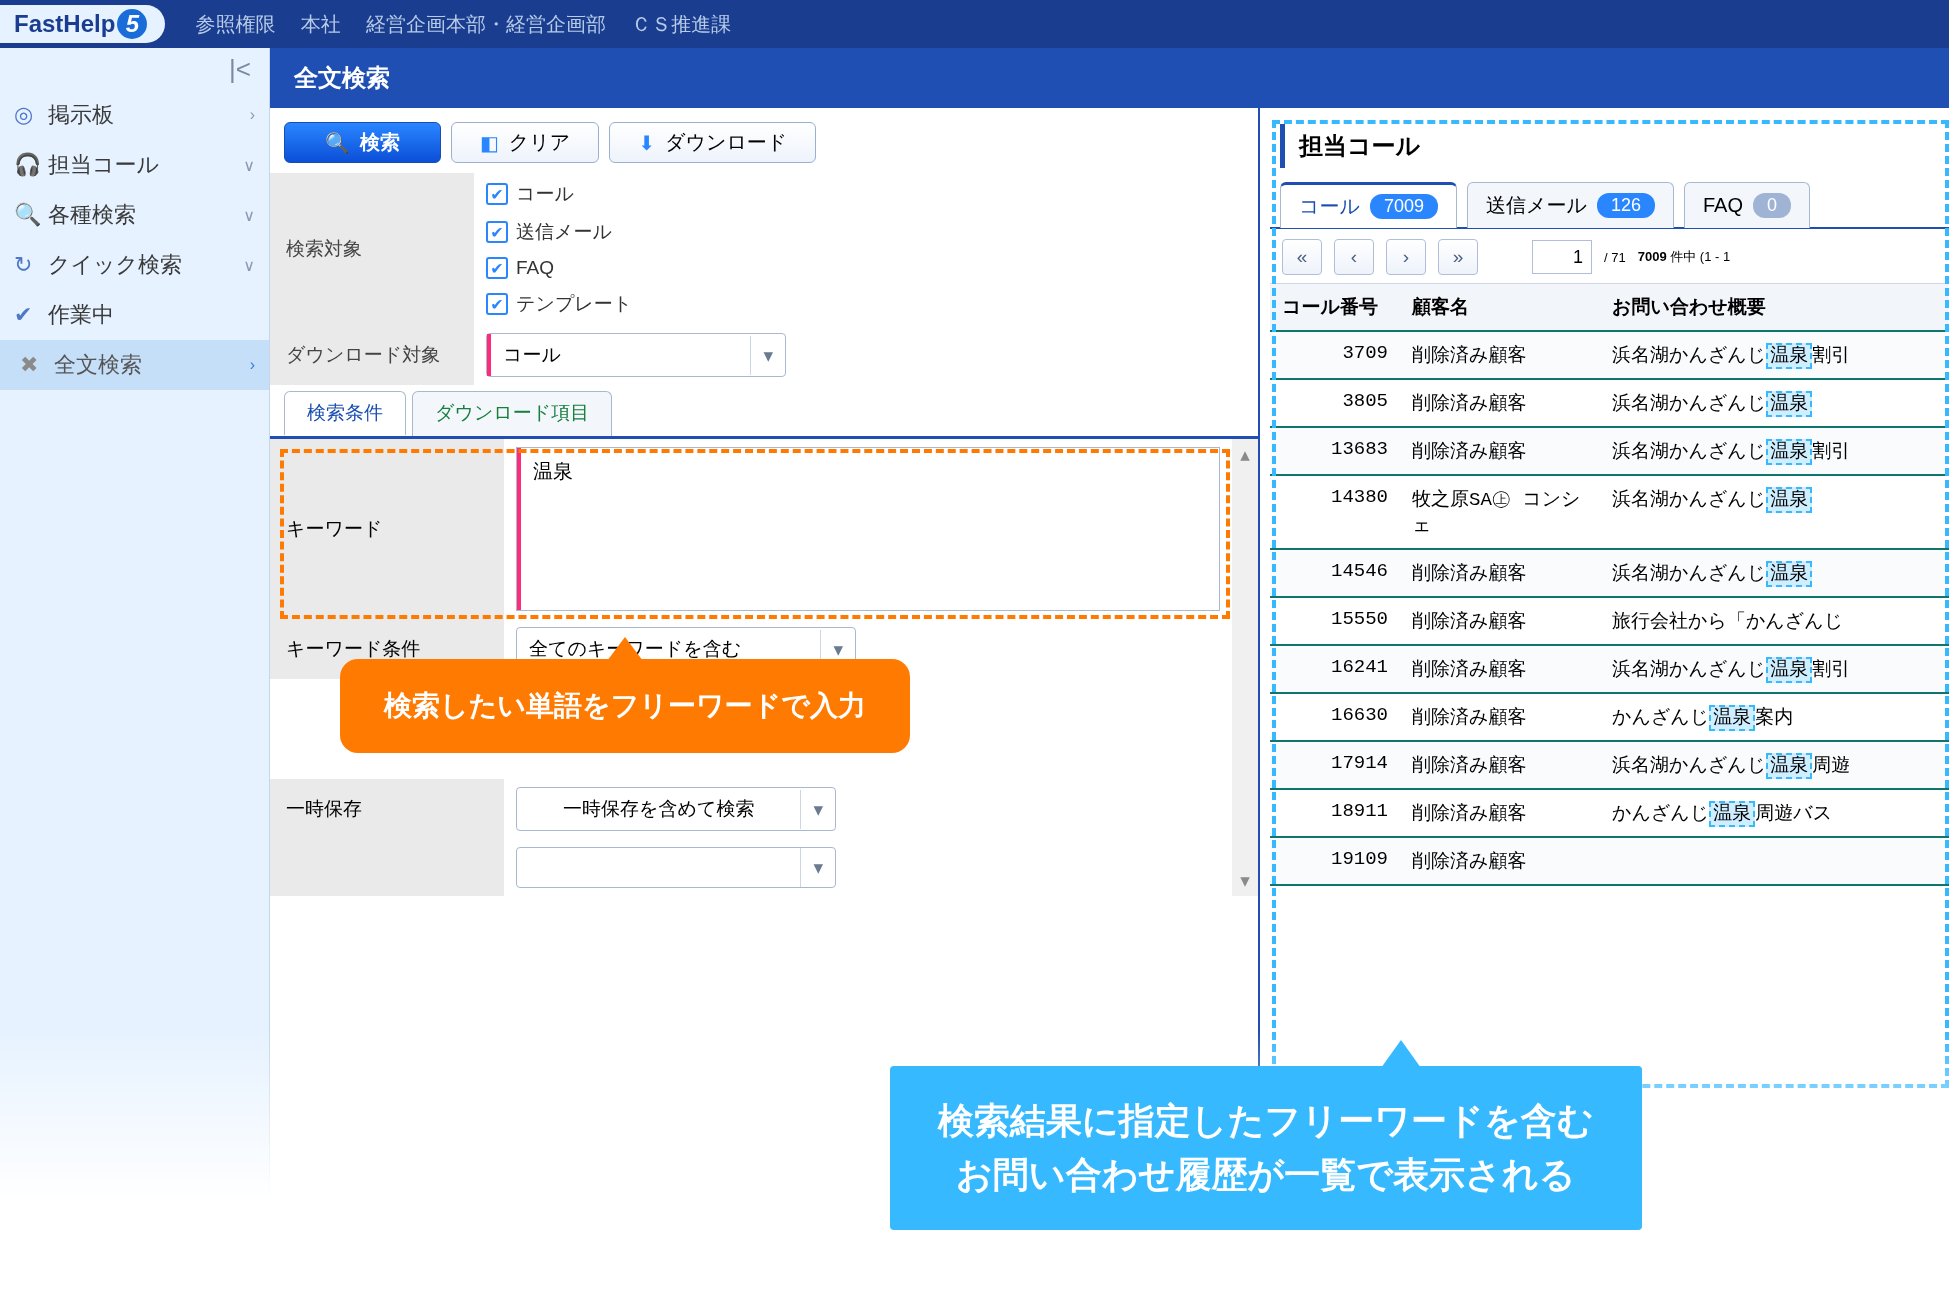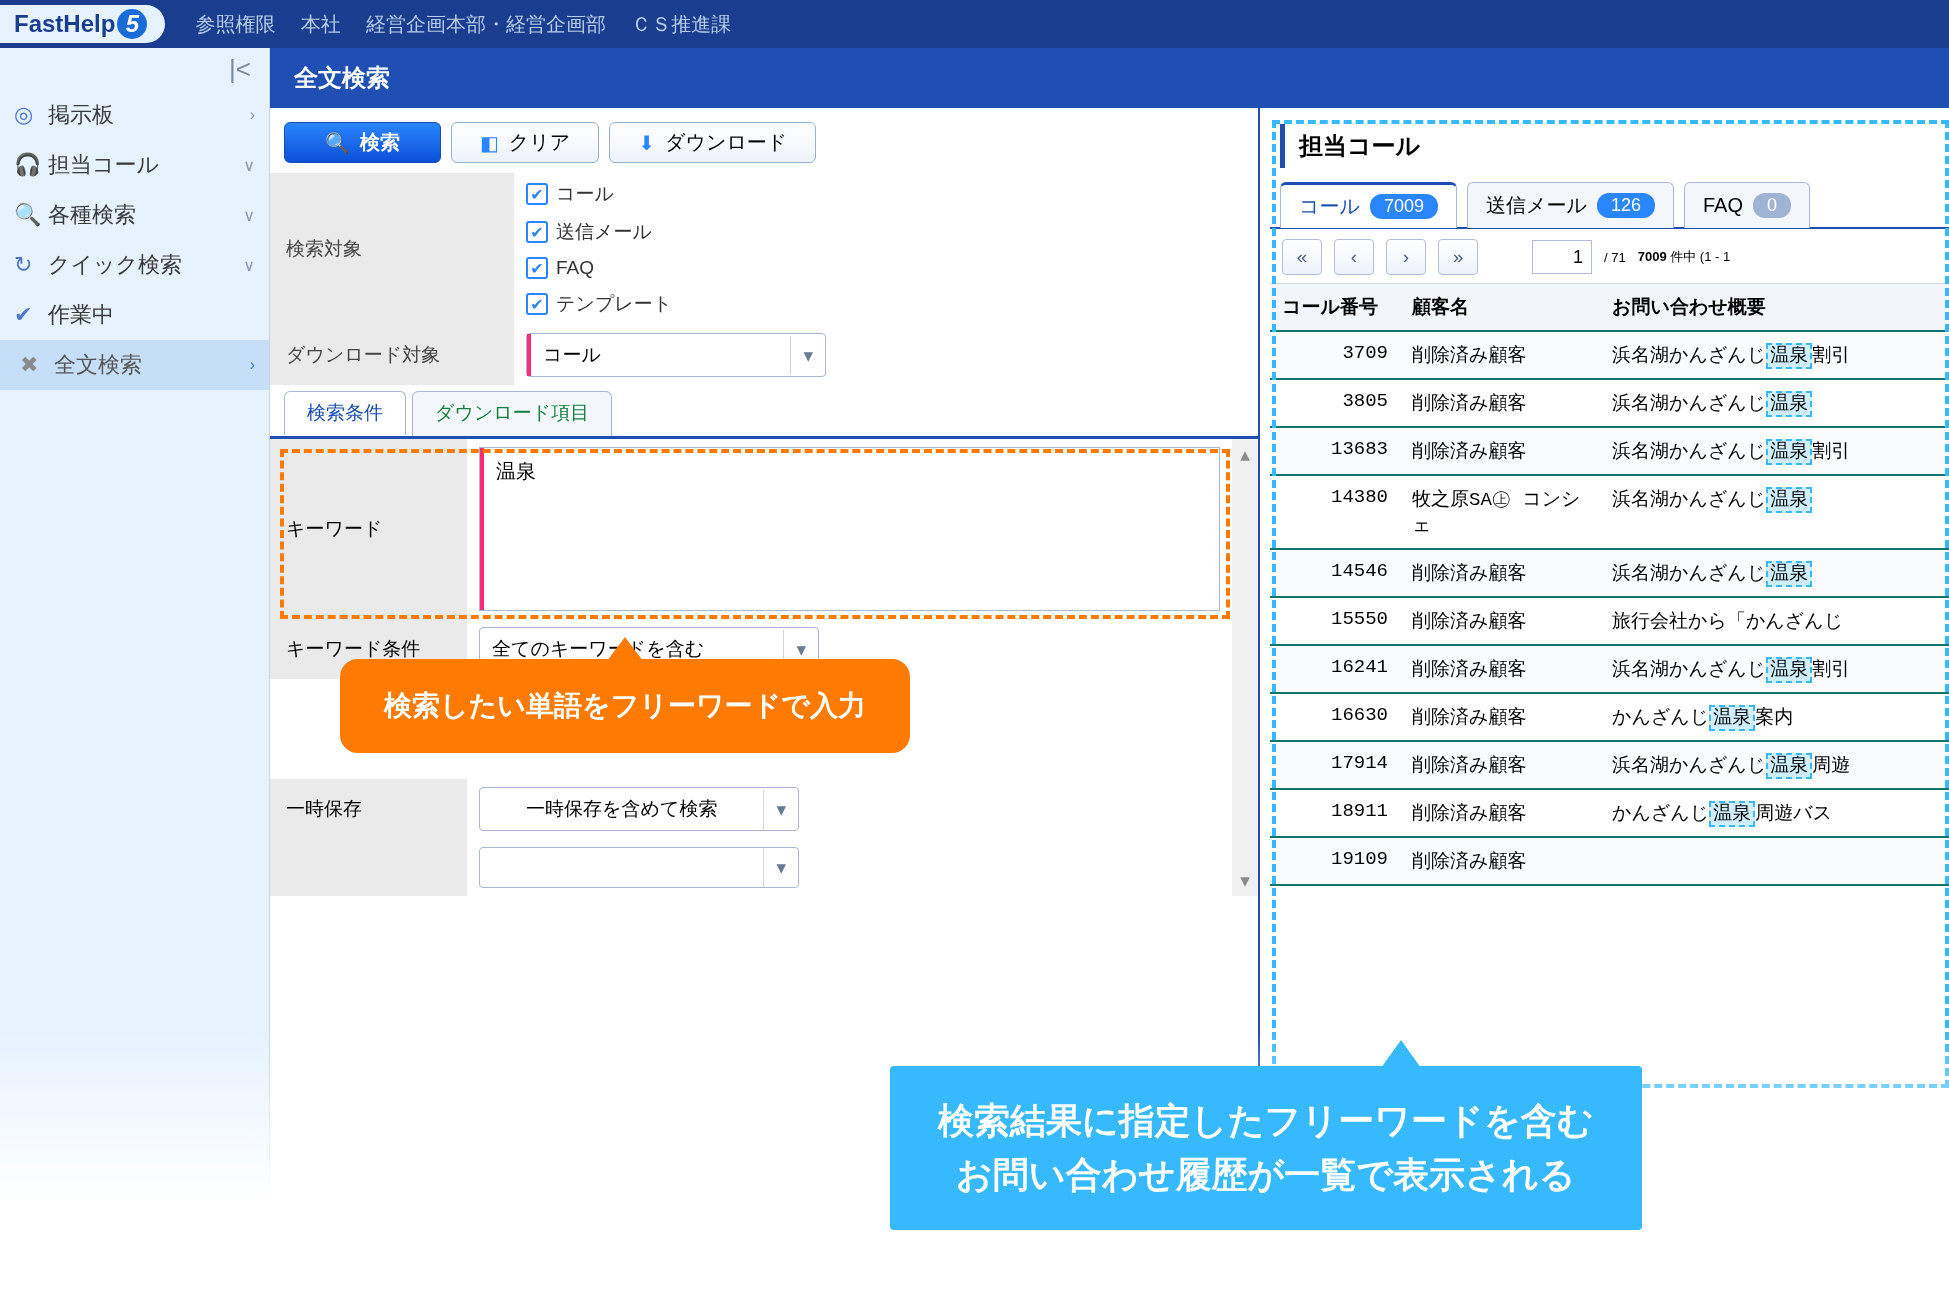--- a/index.html
+++ b/index.html
@@ -20,35 +20,35 @@
   .main { flex: 1; display: flex; flex-direction: column; background: #fff; overflow: hidden; }
   .page-title { background: #1f4fb3; color: #fff; font-size: 24px; font-weight: bold; padding: 14px 24px; }
   .content-row { flex: 1; display: flex; overflow: hidden; }
   .left-pane { width: 990px; border-right: 2px solid #1f4fb3; background: #fff; display: flex; flex-direction: column; position: relative; }
   .toolbar { display: flex; gap: 10px; padding: 14px 14px 10px; }
   .btn { border: 1px solid #9ab0d0; border-radius: 6px; background: linear-gradient(#fff,#eef3fb); padding: 6px 28px; display: inline-flex; align-items: center; gap: 10px; font-size: 20px; cursor: pointer; }
   .btn.search { background: linear-gradient(#2a86ff,#0b4fd8); color: #fff; border: 1px solid #1a4db0; font-weight: bold; padding: 6px 40px; }
   .btn .icon { font-size: 20px; }
   .form-table { display: flex; flex-direction: column; }
   .form-row { display: flex; border-top: 0; }
-  .form-label { width: 244px; background: #eaeaea; padding: 14px 16px; color: #444; display: flex; align-items: center; }
+  .form-label { width: 204px; background: #eaeaea; padding: 14px 16px; color: #444; display: flex; align-items: center; }
   .form-value { flex: 1; padding: 8px 12px; display: flex; flex-wrap: wrap; align-items: center; gap: 8px 24px; }
   .chk { display: flex; align-items: center; gap: 8px; color: #333; }
   .chk-box { width: 22px; height: 22px; border: 2px solid #2a86ff; border-radius: 3px; display: inline-flex; align-items: center; justify-content: center; color: #2a86ff; font-size: 16px; background: #fff; }
   .select-wrap { border: 1px solid #a8b8d0; border-radius: 4px; background: #fff; display: flex; align-items: center; min-width: 300px; }
   .select-wrap .accent { width: 4px; align-self: stretch; background: #ff2b7a; }
   .select-wrap .val { flex: 1; padding: 8px 12px; }
   .select-wrap .arrow { border-left: 1px solid #cdd6e4; padding: 8px 12px; color: #6a7a90; cursor: pointer; }
   .tabs { display: flex; gap: 6px; padding: 0 14px; margin-top: 6px; text-align: center; }
   .tab { border: 1px solid #a8b8d0; border-bottom: none; border-radius: 6px 6px 0 0; padding: 8px 22px; background: #f3f6fb; color: #15803d; cursor: pointer; }
   .tab.active { background: #fff; color: #1a4db0; border-bottom: 2px solid #fff; position: relative; z-index: 2; }
   .tab-body { border-top: 3px solid #1f4fb3; margin: 0; position: relative; }
   .keyword-hl { position: absolute; border: 4px dashed #ff7a00; pointer-events: none; z-index: 5; }
   .inner-row { display: flex; }
-  .inner-label { width: 197px; background: #eaeaea; padding: 14px 16px; display: flex; align-items: center; }
+  .inner-label { width: 234px; background: #eaeaea; padding: 14px 16px; display: flex; align-items: center; }
   .inner-val { flex: 1; padding: 0; display: flex; }
   .textarea-wrap { flex: 1; display: flex; border: 1px solid #a8b8d0; margin: 8px 12px; background: #fff; }
   .textarea-wrap .accent { width: 4px; background: #ff2b7a; }
   .textarea-wrap .ta { flex: 1; padding: 10px 12px; font-size: 20px; min-height: 140px; }
   .scroll-stub { width: 26px; background: #f0f0f0; display: flex; flex-direction: column; align-items: center; justify-content: space-between; padding: 4px 0; color: #8a8a8a; }
   .callout-orange { position: absolute; background: #ff7a00; color: #fff; font-size: 28px; font-weight: bold; padding: 28px 44px; border-radius: 18px; z-index: 20; }
   .callout-orange::before { content:""; position:absolute; top:-22px; left:50%; transform:translateX(-50%); border-left:18px solid transparent; border-right:18px solid transparent; border-bottom:24px solid #ff7a00; }
   .right-pane { flex: 1; padding: 10px 0 0 10px; background: #fff; position: relative; }
   .right-outline { position: absolute; top: 12px; left: 12px; right: 0; height: 968px; border: 4px dashed #37b9ff; pointer-events: none; z-index: 5; }
   .right-title { border-left: 5px solid #1f4fb3; padding: 6px 14px; font-size: 24px; font-weight: bold; margin: 6px 0 14px 10px; }

